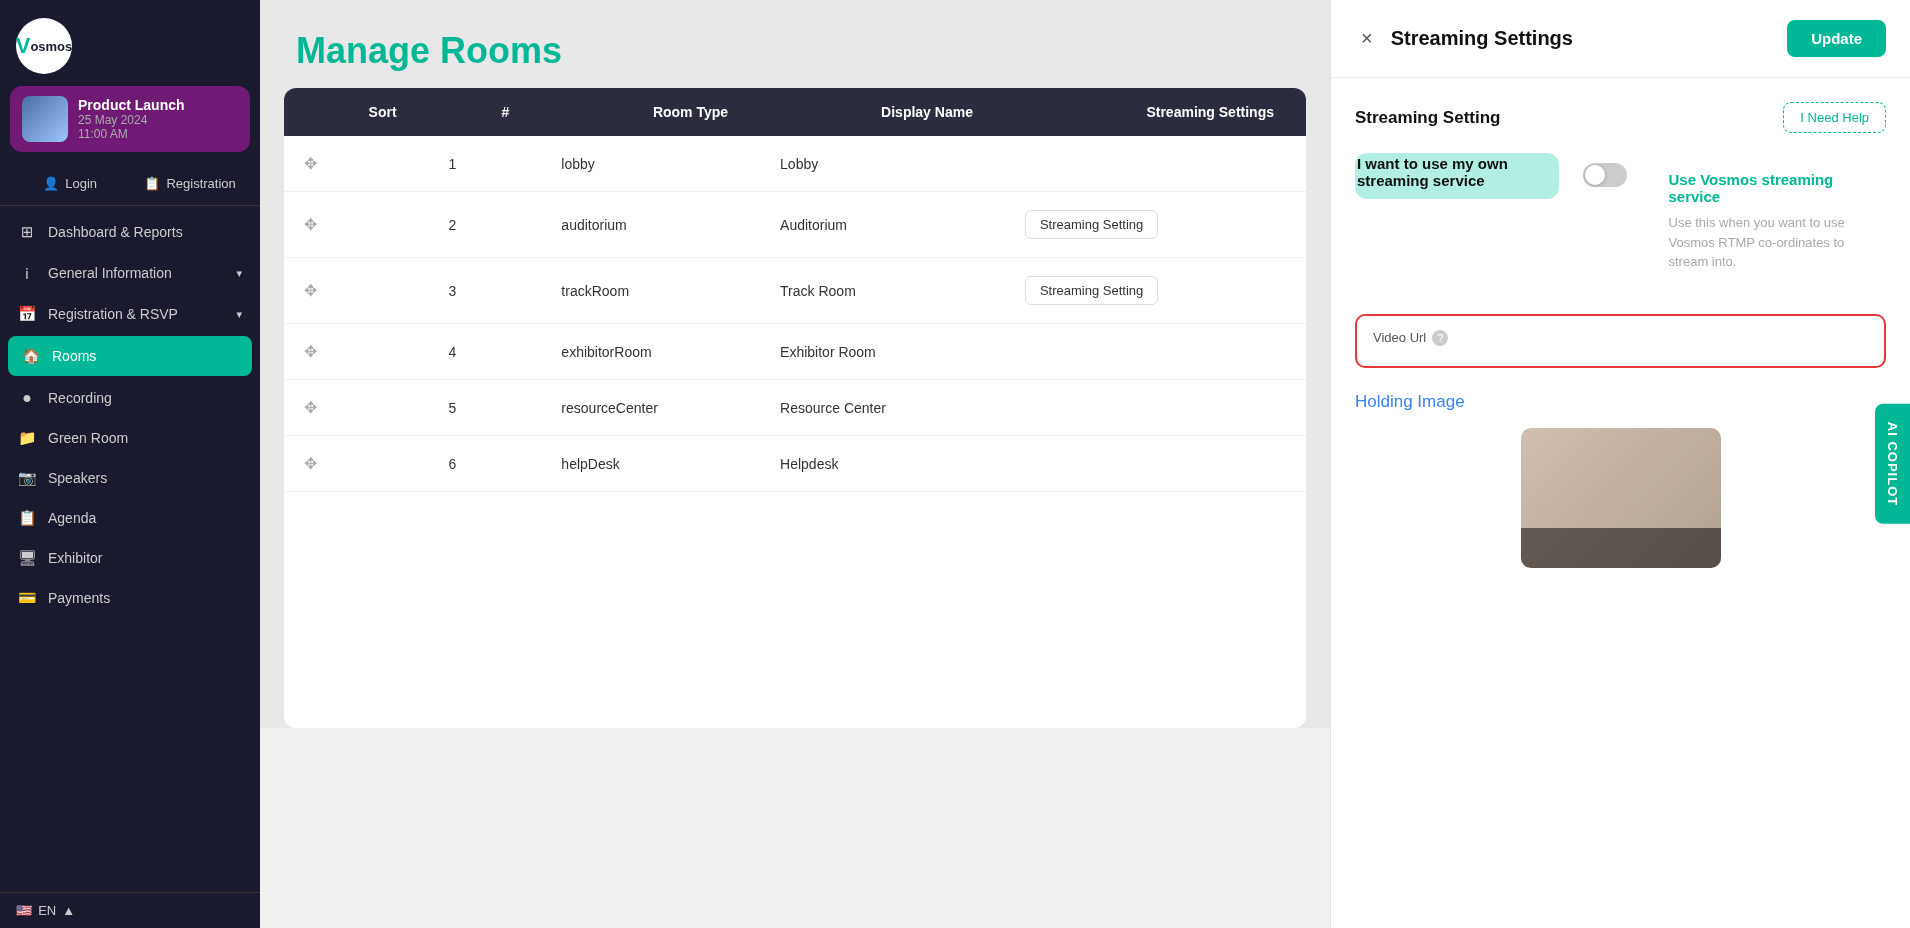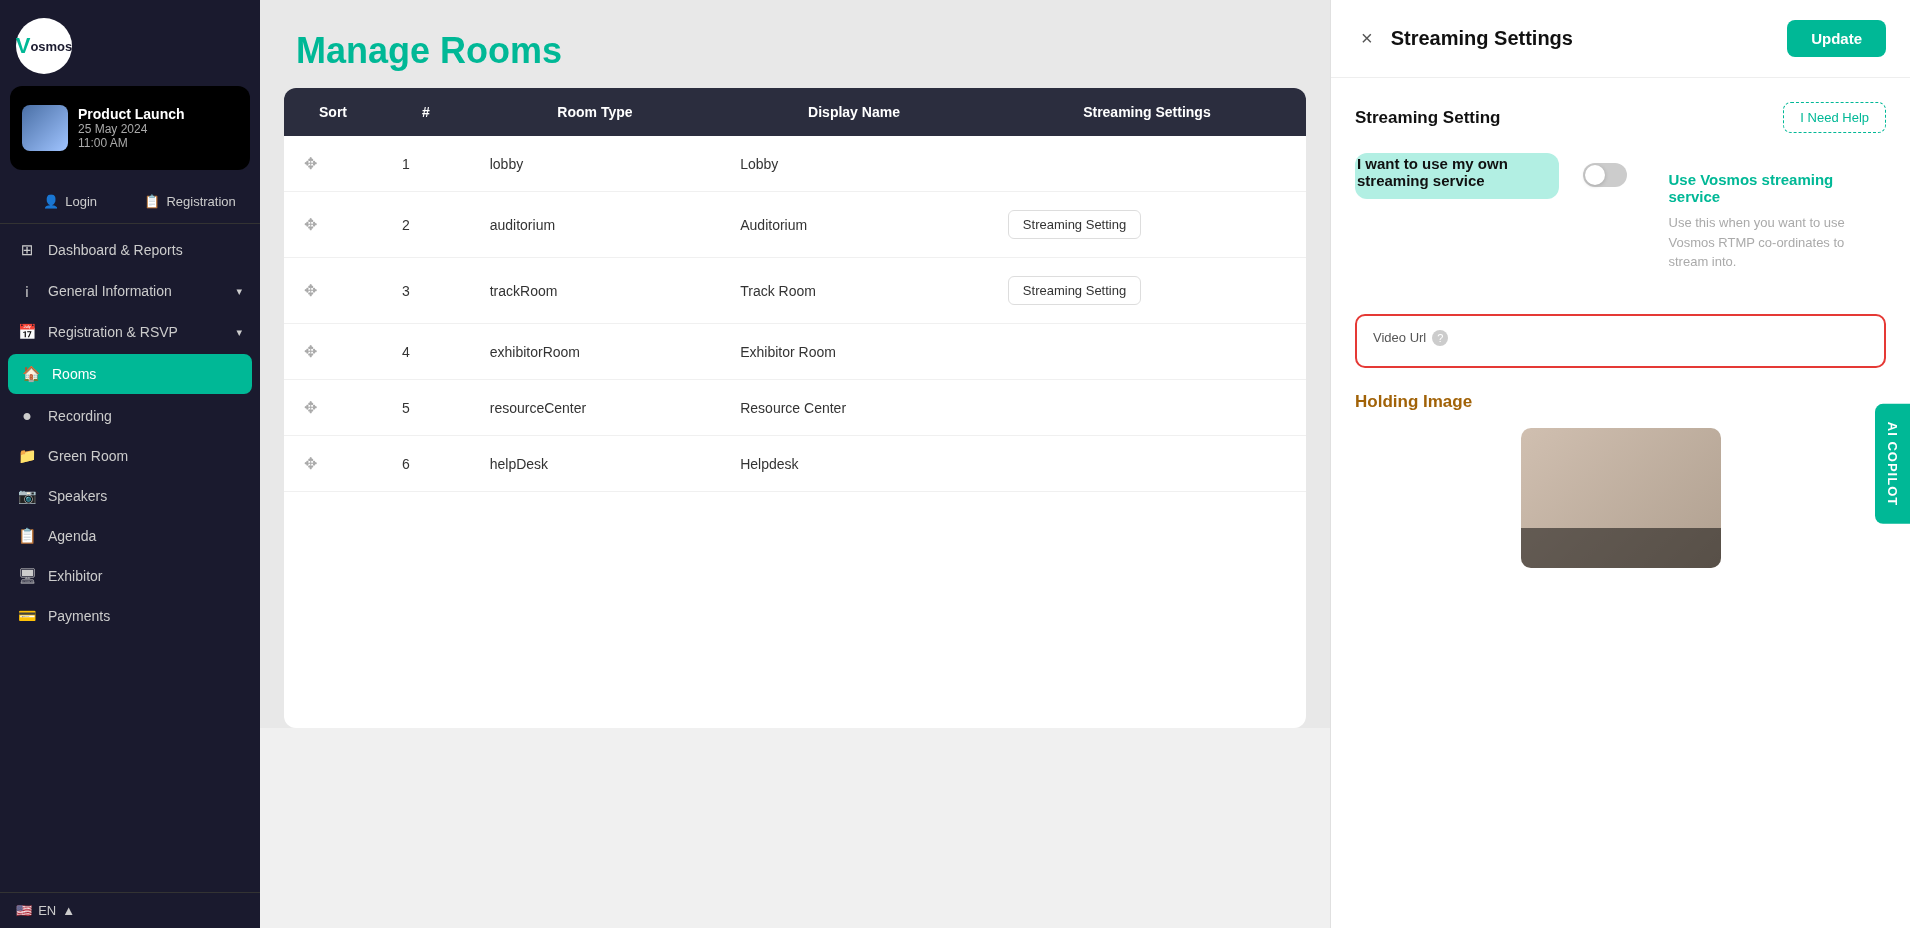--- a/index.html
+++ b/index.html
@@ -26,23 +26,23 @@
       width: 56px; height: 56px;
       background: #fff;
       border-radius: 50%;
       display: flex; align-items: center; justify-content: center;
       font-weight: 900; font-size: 18px; color: #1a1a2e;
       flex-shrink: 0;
     }
 
     .event-card {
       margin: 0 10px 10px;
-      background: #000000;
+      background: #701a75;
       border-radius: 12px;
-      padding: 19px 12px;
+      padding: 10px 12px;
       display: flex;
       align-items: center;
       gap: 10px;
     }
     .event-thumb {
       width: 46px; height: 46px;
       background: linear-gradient(135deg, #4a6fa5, #a0c4ff);
       border-radius: 8px;
       flex-shrink: 0;
     }
@@ -141,22 +141,22 @@
     }
     .rooms-table {
       width: 100%;
       border-collapse: collapse;
     }
     .rooms-table thead {
       background: #2b2d3e;
       color: #fff;
     }
     .rooms-table thead th {
-      padding: 16px 8px;
-      text-align: center;
+      padding: 16px 32px;
+      text-align: right;
       font-size: 14px;
       font-weight: 600;
     }
     .rooms-table tbody tr {
       border-bottom: 1px solid #f0f0f0;
       background: #fff;
     }
     .rooms-table tbody td {
       padding: 18px 20px;
       font-size: 14px;
@@ -344,22 +344,22 @@
       width: 80px;
       height: 14px;
       vertical-align: middle;
       margin-left: 2px;
       filter: blur(3px);
     }
 
     .holding-image-section { margin-top: 8px; }
     .holding-image-title {
       font-size: 17px;
-      font-weight: 700;
-      color: #a16207;
+      font-weight: 400;
+      color: #3b82f6;
       margin-bottom: 16px;
     }
     .holding-image-placeholder {
       width: 200px;
       height: 140px;
       background: linear-gradient(135deg, #d0bfb0, #b0a090);
       border-radius: 10px;
       overflow: hidden;
       display: flex;
       align-items: flex-end;

